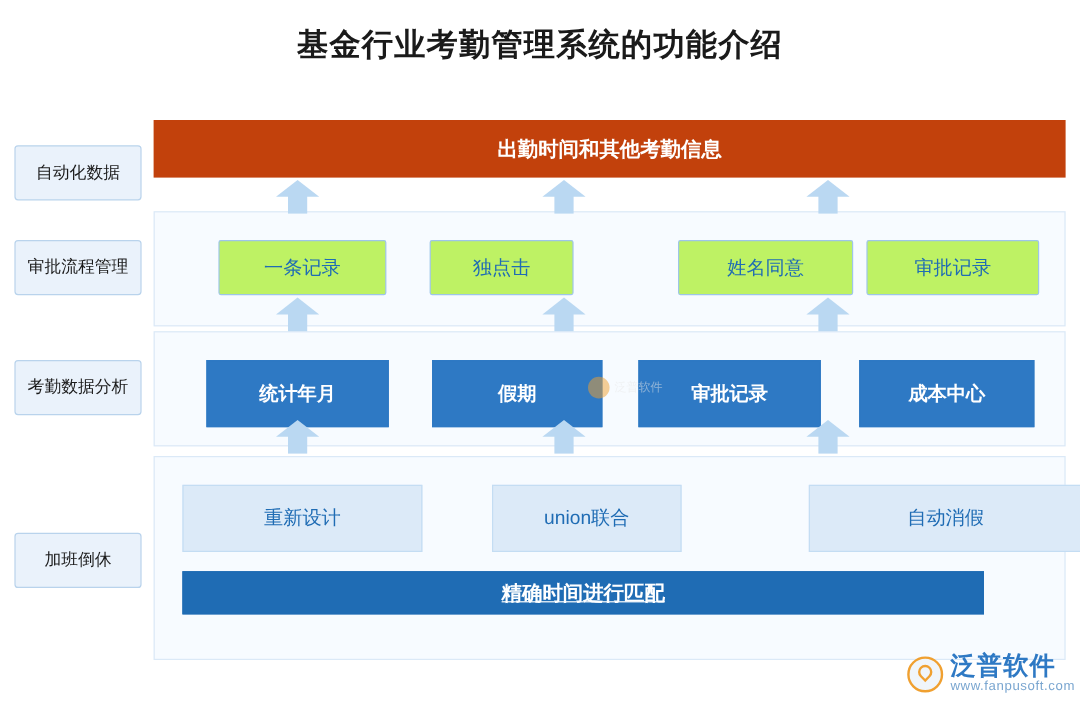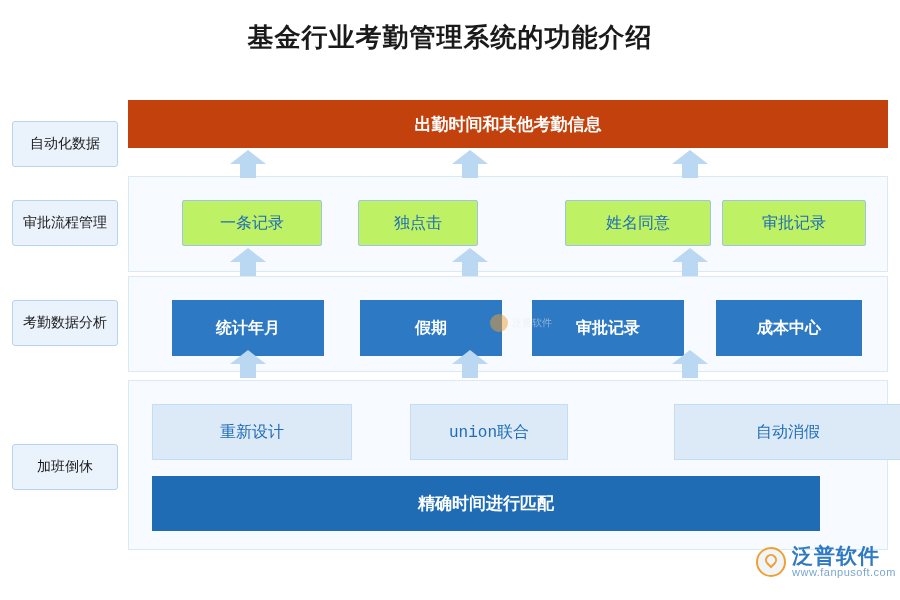--- a/index.html
+++ b/index.html
@@ -95,21 +95,20 @@
   .box-blue {
     background: #2e79c4;
     color: #ffffff;
     font-weight: bold;
     border: 1px solid #2e79c4;
   }
   .box-pale {
     background: #dceaf8;
     border: 1px solid #c4ddf3;
     color: #1f6cb4;
-    font-family: Liberation Mono, monospace;
   }
   .box-dark {
     background: #1f6cb4;
     color: #ffffff;
     font-weight: bold;
     border: 1px solid #1f6cb4;
     font-size: 17px;
   }
 
   
@@ -130,21 +129,22 @@
   .r3 { top: 404px; height: 56px; }
   #r3c0 { left: 152px; width: 200px; }
   #r3c1 { left: 410px; width: 158px; }
   #r3c2 { left: 674px; width: 228px; }
 
   #bottom-bar {
     position: absolute;
     left: 152px;
     top: 476px;
     width: 668px;
-    height: 55px;
+    height: 36px;
+    text-decoration: underline;
   }
 
   
   .arrow {
     position: absolute;
     width: 36px;
     height: 28px;
   }
   .arrow .stem {
     position: absolute;

